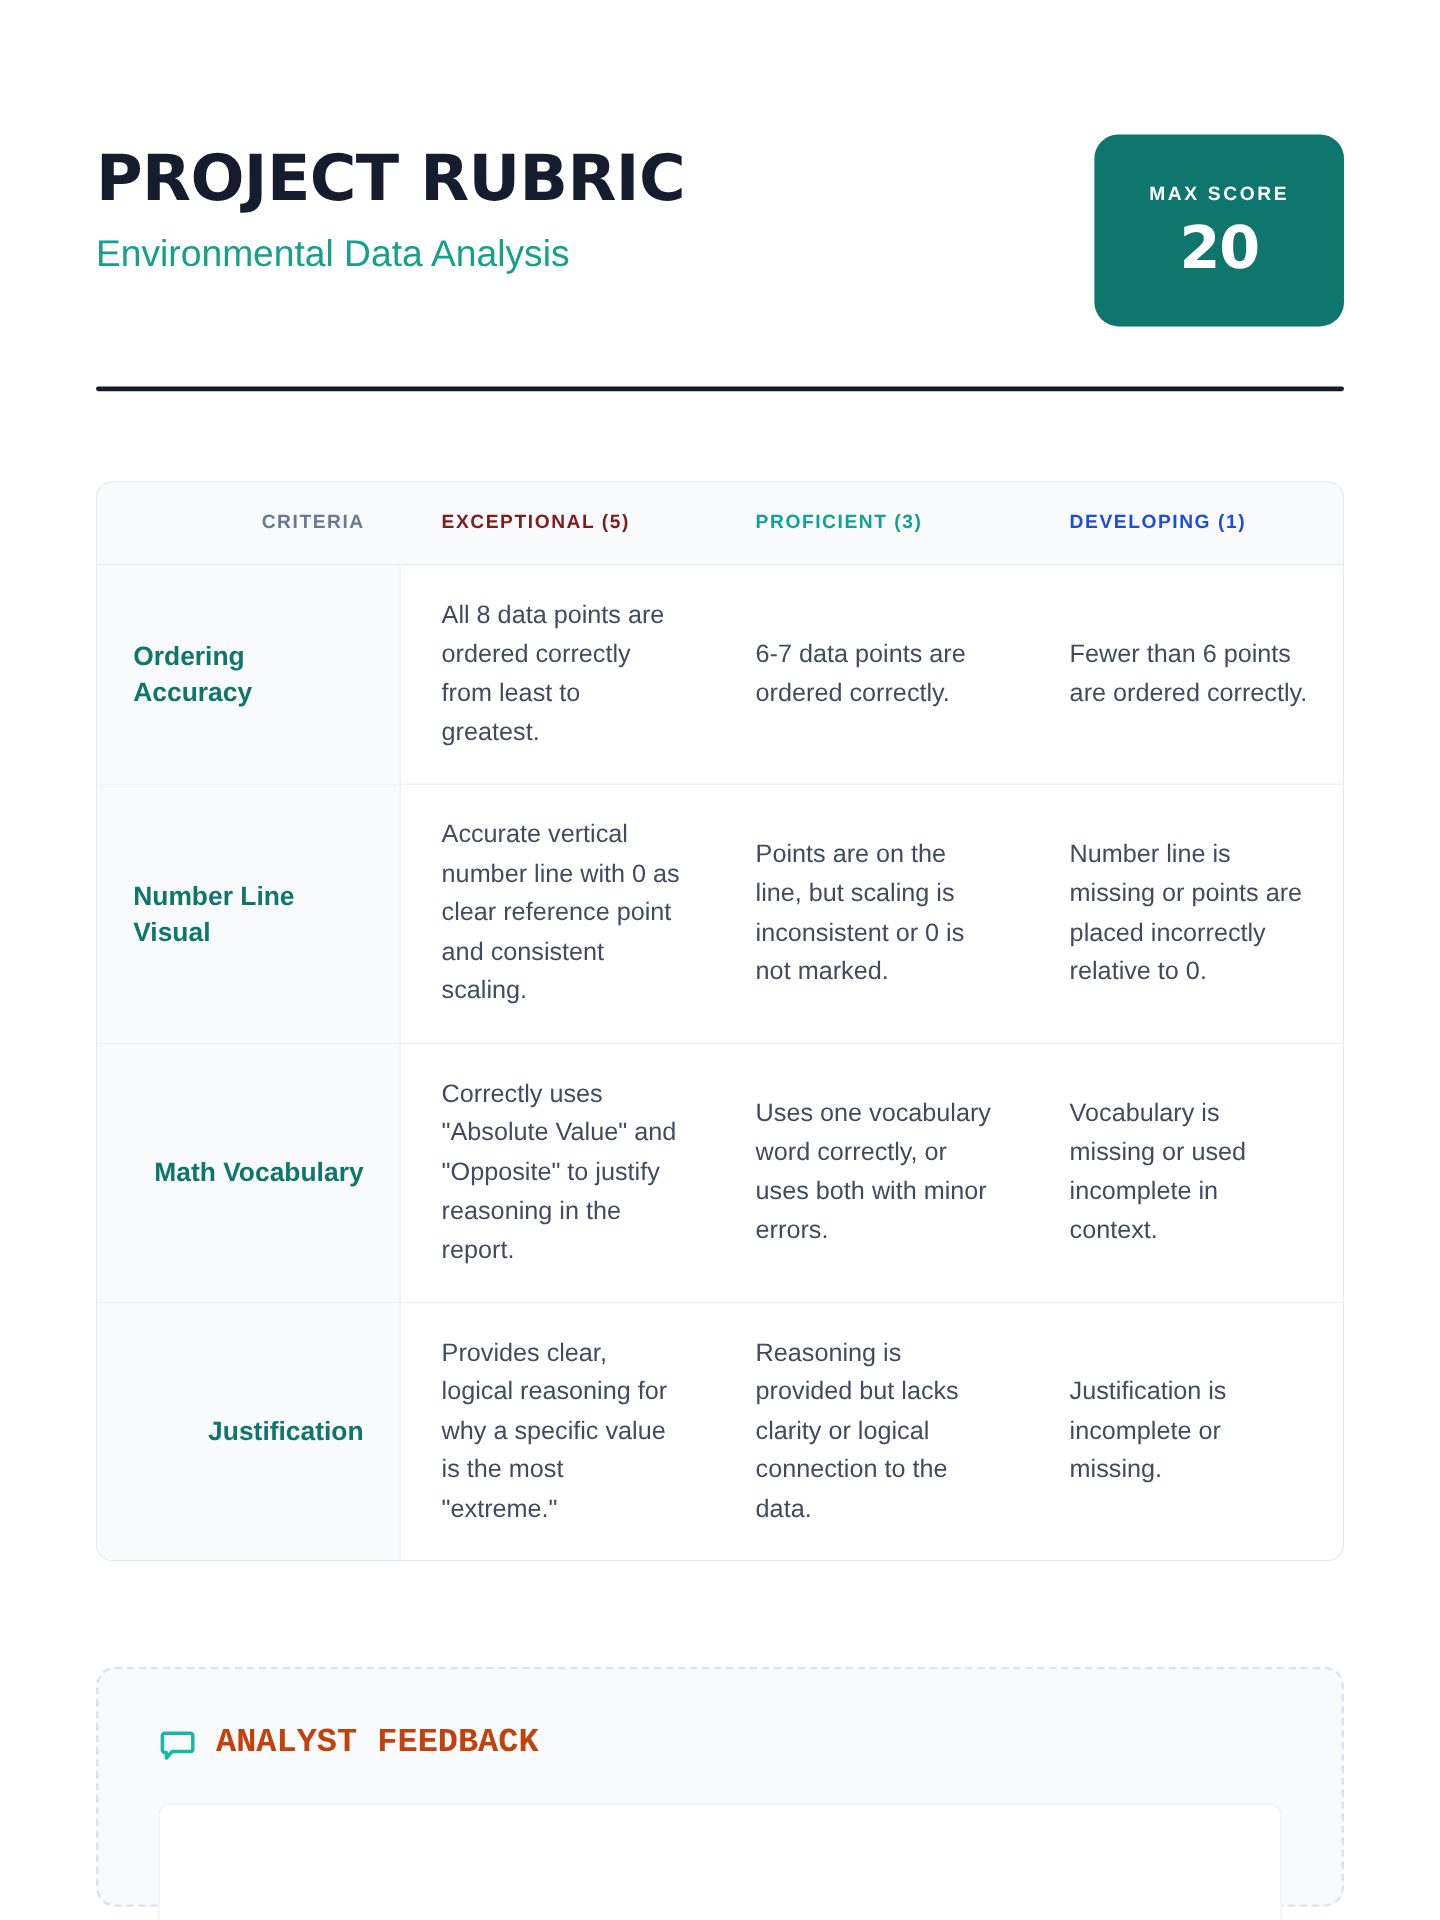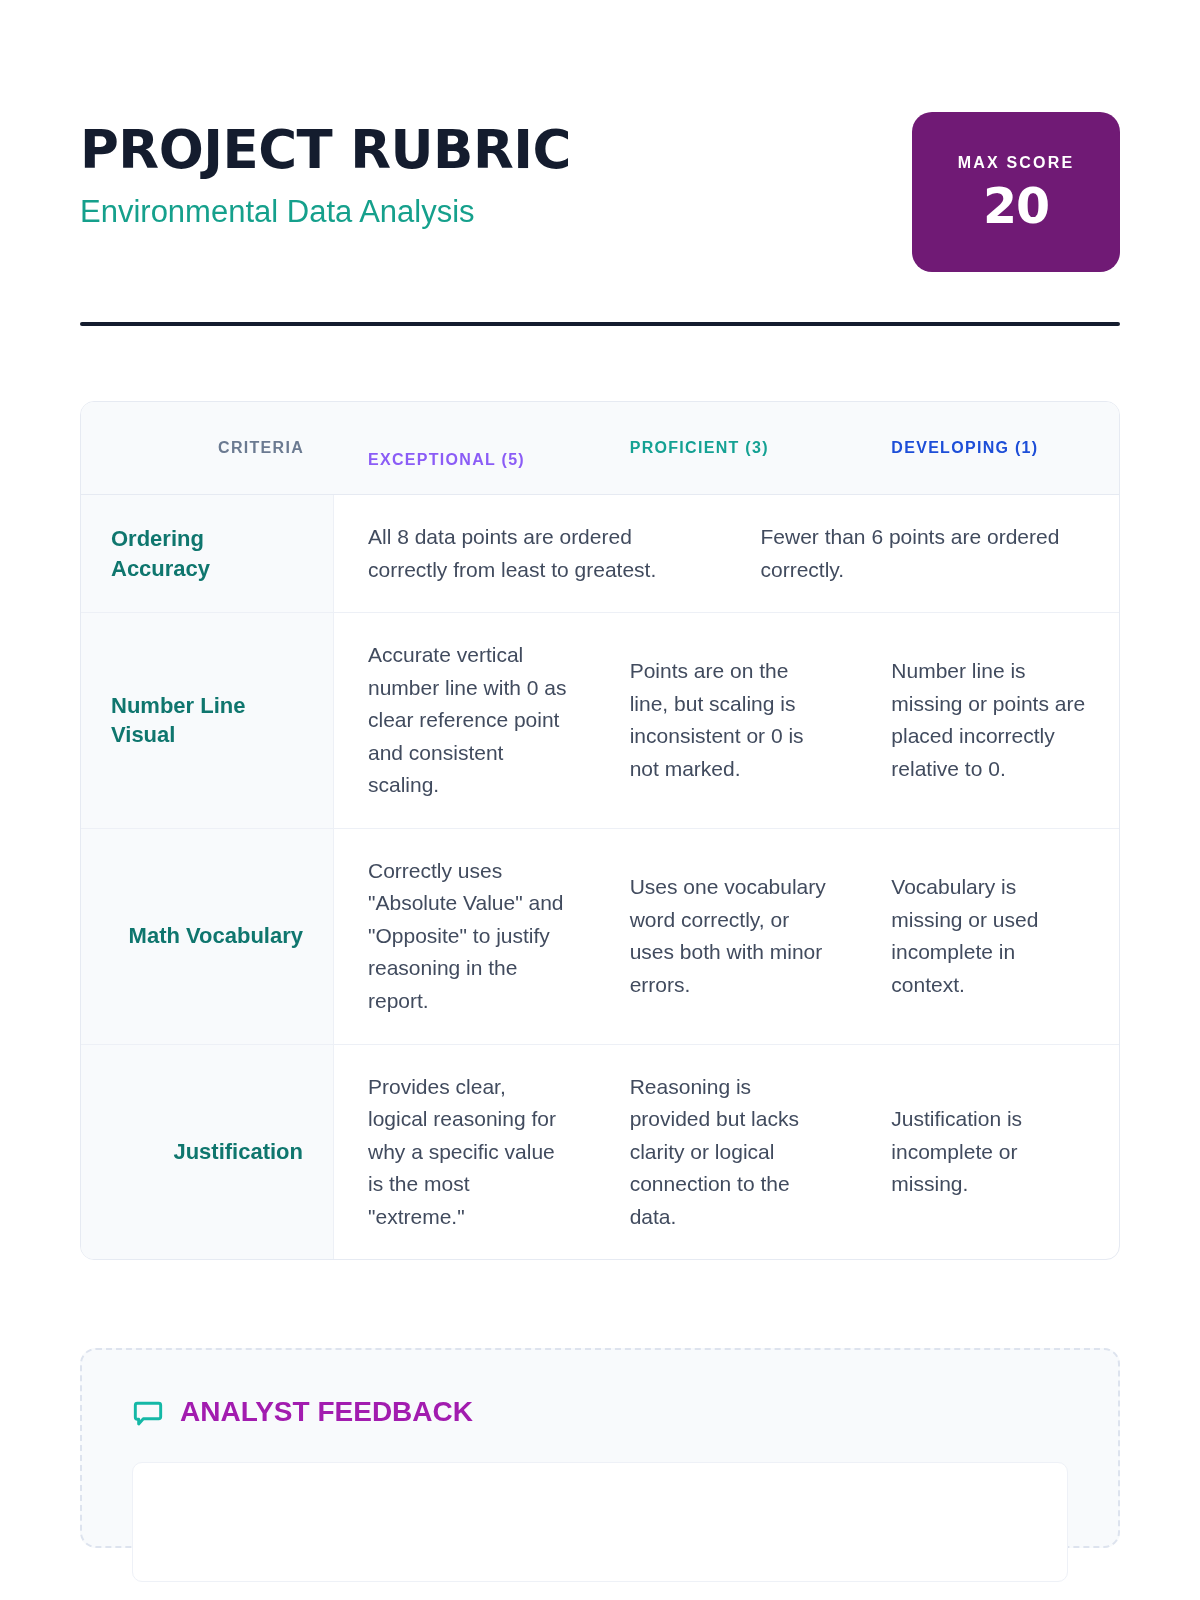--- a/index.html
+++ b/index.html
@@ -45,21 +45,21 @@
     font-size: 31px;
     font-weight: 400;
     color: #15A08C;
     line-height: 1.3;
     margin-top: 14px;
   }
 
   .score-badge {
     width: 208px;
     height: 160px;
-    background: #701a75;
+    background: #0f766e;
     border-radius: 20px;
     display: flex;
     flex-direction: column;
     align-items: center;
     justify-content: center;
     flex: 0 0 auto;
   }
 
   .score-label {
     font-size: 16px;
@@ -134,21 +134,21 @@
 
   .head-label {
     font-size: 16px;
     font-weight: 700;
     letter-spacing: 1.3px;
     text-transform: uppercase;
     line-height: 1;
   }
 
   .hl-criteria   { color: #6B7A91; }
-  .hl-exceptional{ color: #8b5cf6; margin-top: 24px; }
+  .hl-exceptional{ color: #7f1d1d; }
   .hl-proficient { color: #14A193; }
   .hl-developing { color: #1d4ed8; }
 
   .criteria-name {
     font-size: 22px;
     font-weight: 700;
     color: #0f766e;
     line-height: 1.35;
   }
 
@@ -176,25 +176,25 @@
   }
 
   .bubble-icon {
     width: 32px;
     height: 32px;
     display: block;
     flex: 0 0 auto;
   }
 
   .feedback-title {
-    font-family: Liberation Sans, sans-serif;
+    font-family: Liberation Mono, monospace;
     font-size: 28px;
     font-weight: 700;
     letter-spacing: 0px;
-    color: #a21caf;
+    color: #c2410c;
     text-transform: uppercase;
     line-height: 1;
   }
 
   .feedback-lines {
     margin-top: 34px;
     background: #FFFFFF;
     border-radius: 10px;
     height: 120px;
     border: 1px solid #EEF1F7;
@@ -237,20 +237,23 @@
         <span class="head-label hl-developing">DEVELOPING (1)</span>
       </div>
     </div>
 
     <div class="rubric-row">
       <div class="col-criteria">
         <span class="criteria-name">Ordering Accuracy</span>
       </div>
       <div class="col-level">
         <span class="cell-text">All 8 data points are ordered correctly from least to greatest.</span>
+      </div>
+      <div class="col-level">
+        <span class="cell-text">6-7 data points are ordered correctly.</span>
       </div>
       <div class="col-level">
         <span class="cell-text">Fewer than 6 points are ordered correctly.</span>
       </div>
     </div>
 
     <div class="rubric-row">
       <div class="col-criteria">
         <span class="criteria-name">Number Line Visual</span>
       </div>

